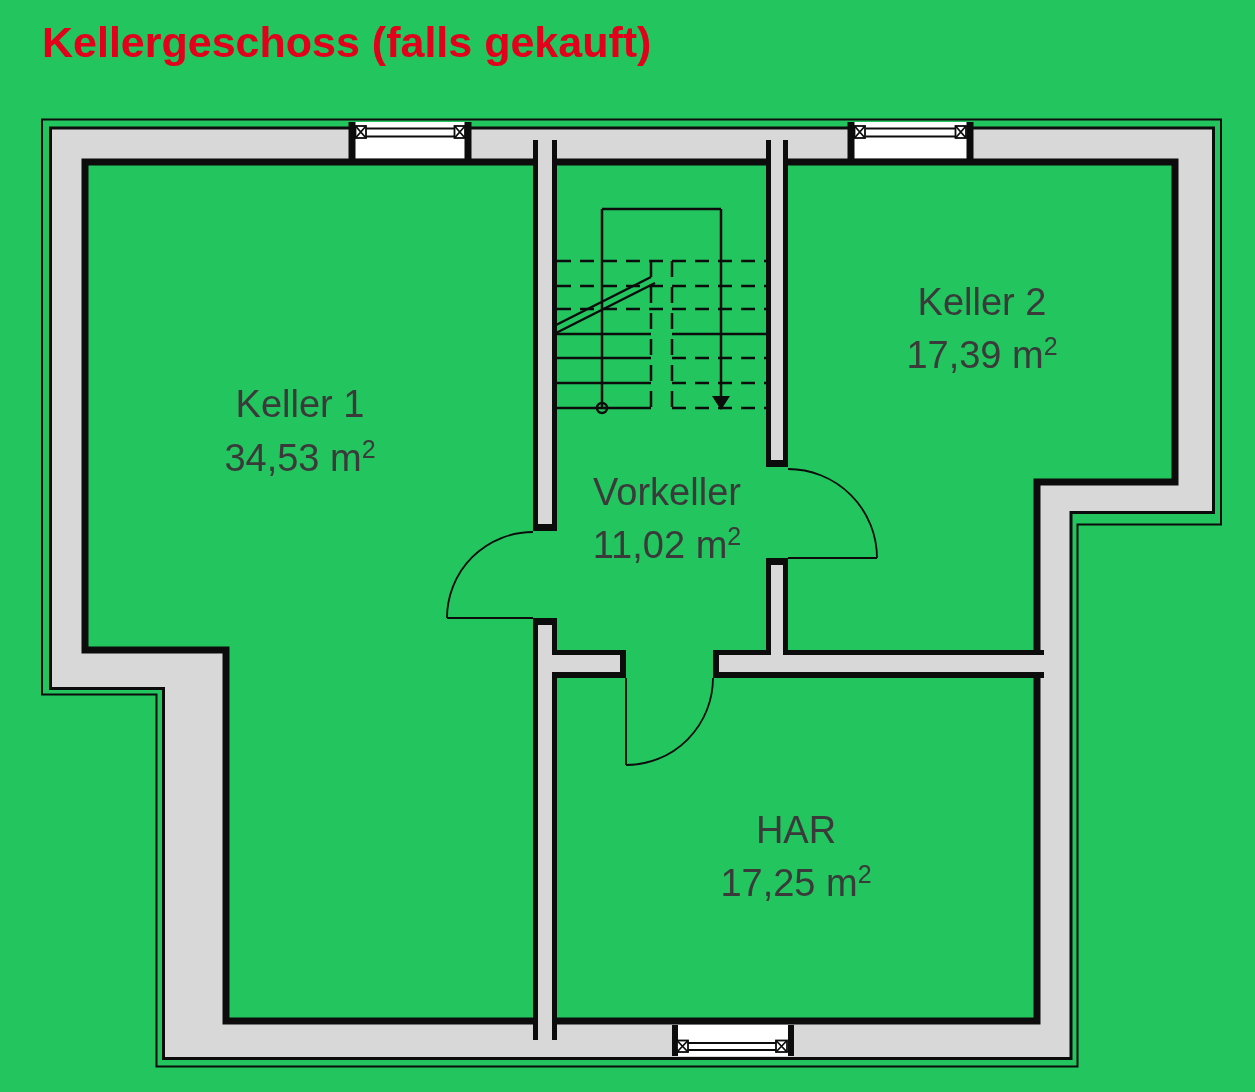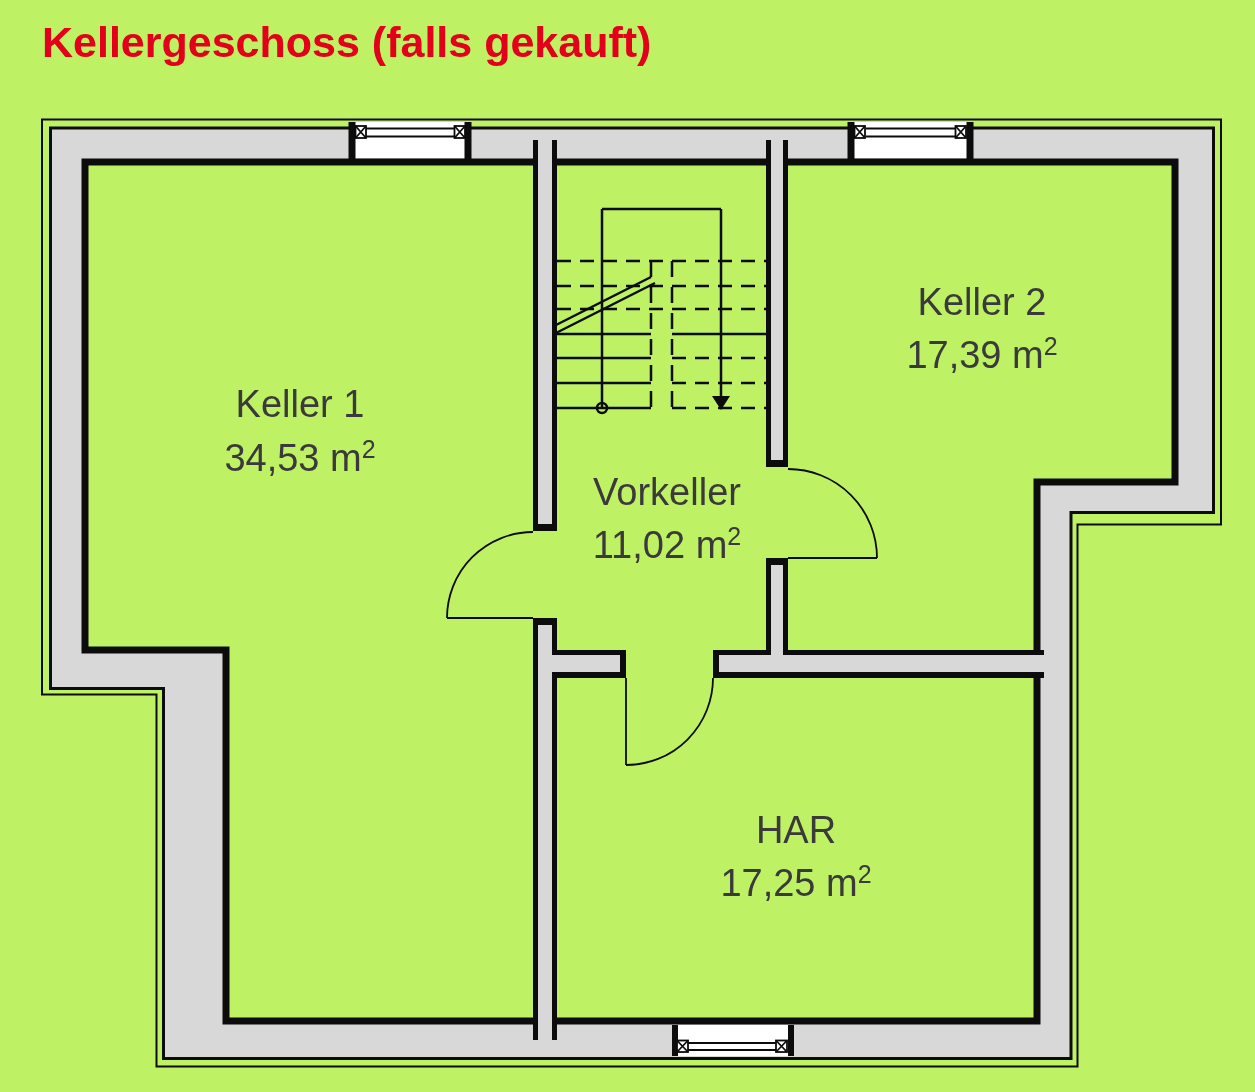--- a/index.html
+++ b/index.html
@@ -1,16 +1,16 @@
 <!DOCTYPE html>
 <html><head>
 <meta charset="utf-8">
 <style>
   html,body{margin:0;padding:0;background:#ffffff;}
-  .stage{position:relative;width:1255px;height:1092px;background:#bef264;overflow:hidden;
+  .stage{position:relative;width:1255px;height:1092px;background:#22c55e;overflow:hidden;
          font-family:"Liberation Sans", sans-serif;}
   svg{display:block;}
   .title-text{font:700 43px "Liberation Sans", sans-serif;fill:#e2001a;}
   .room-name,.room-area{font:400 38px "Liberation Sans", sans-serif;fill:#3a3a3a;}
   .room-sup{font-size:25px;}
   .wall-gray{fill:#d8d8d8;fill-rule:evenodd;}
   .ln{stroke:#0c0c0c;fill:none;}
   .w-black{fill:#0c0c0c;}
   .w-gray{fill:#d8d8d8;}
   .white{fill:#ffffff;}

